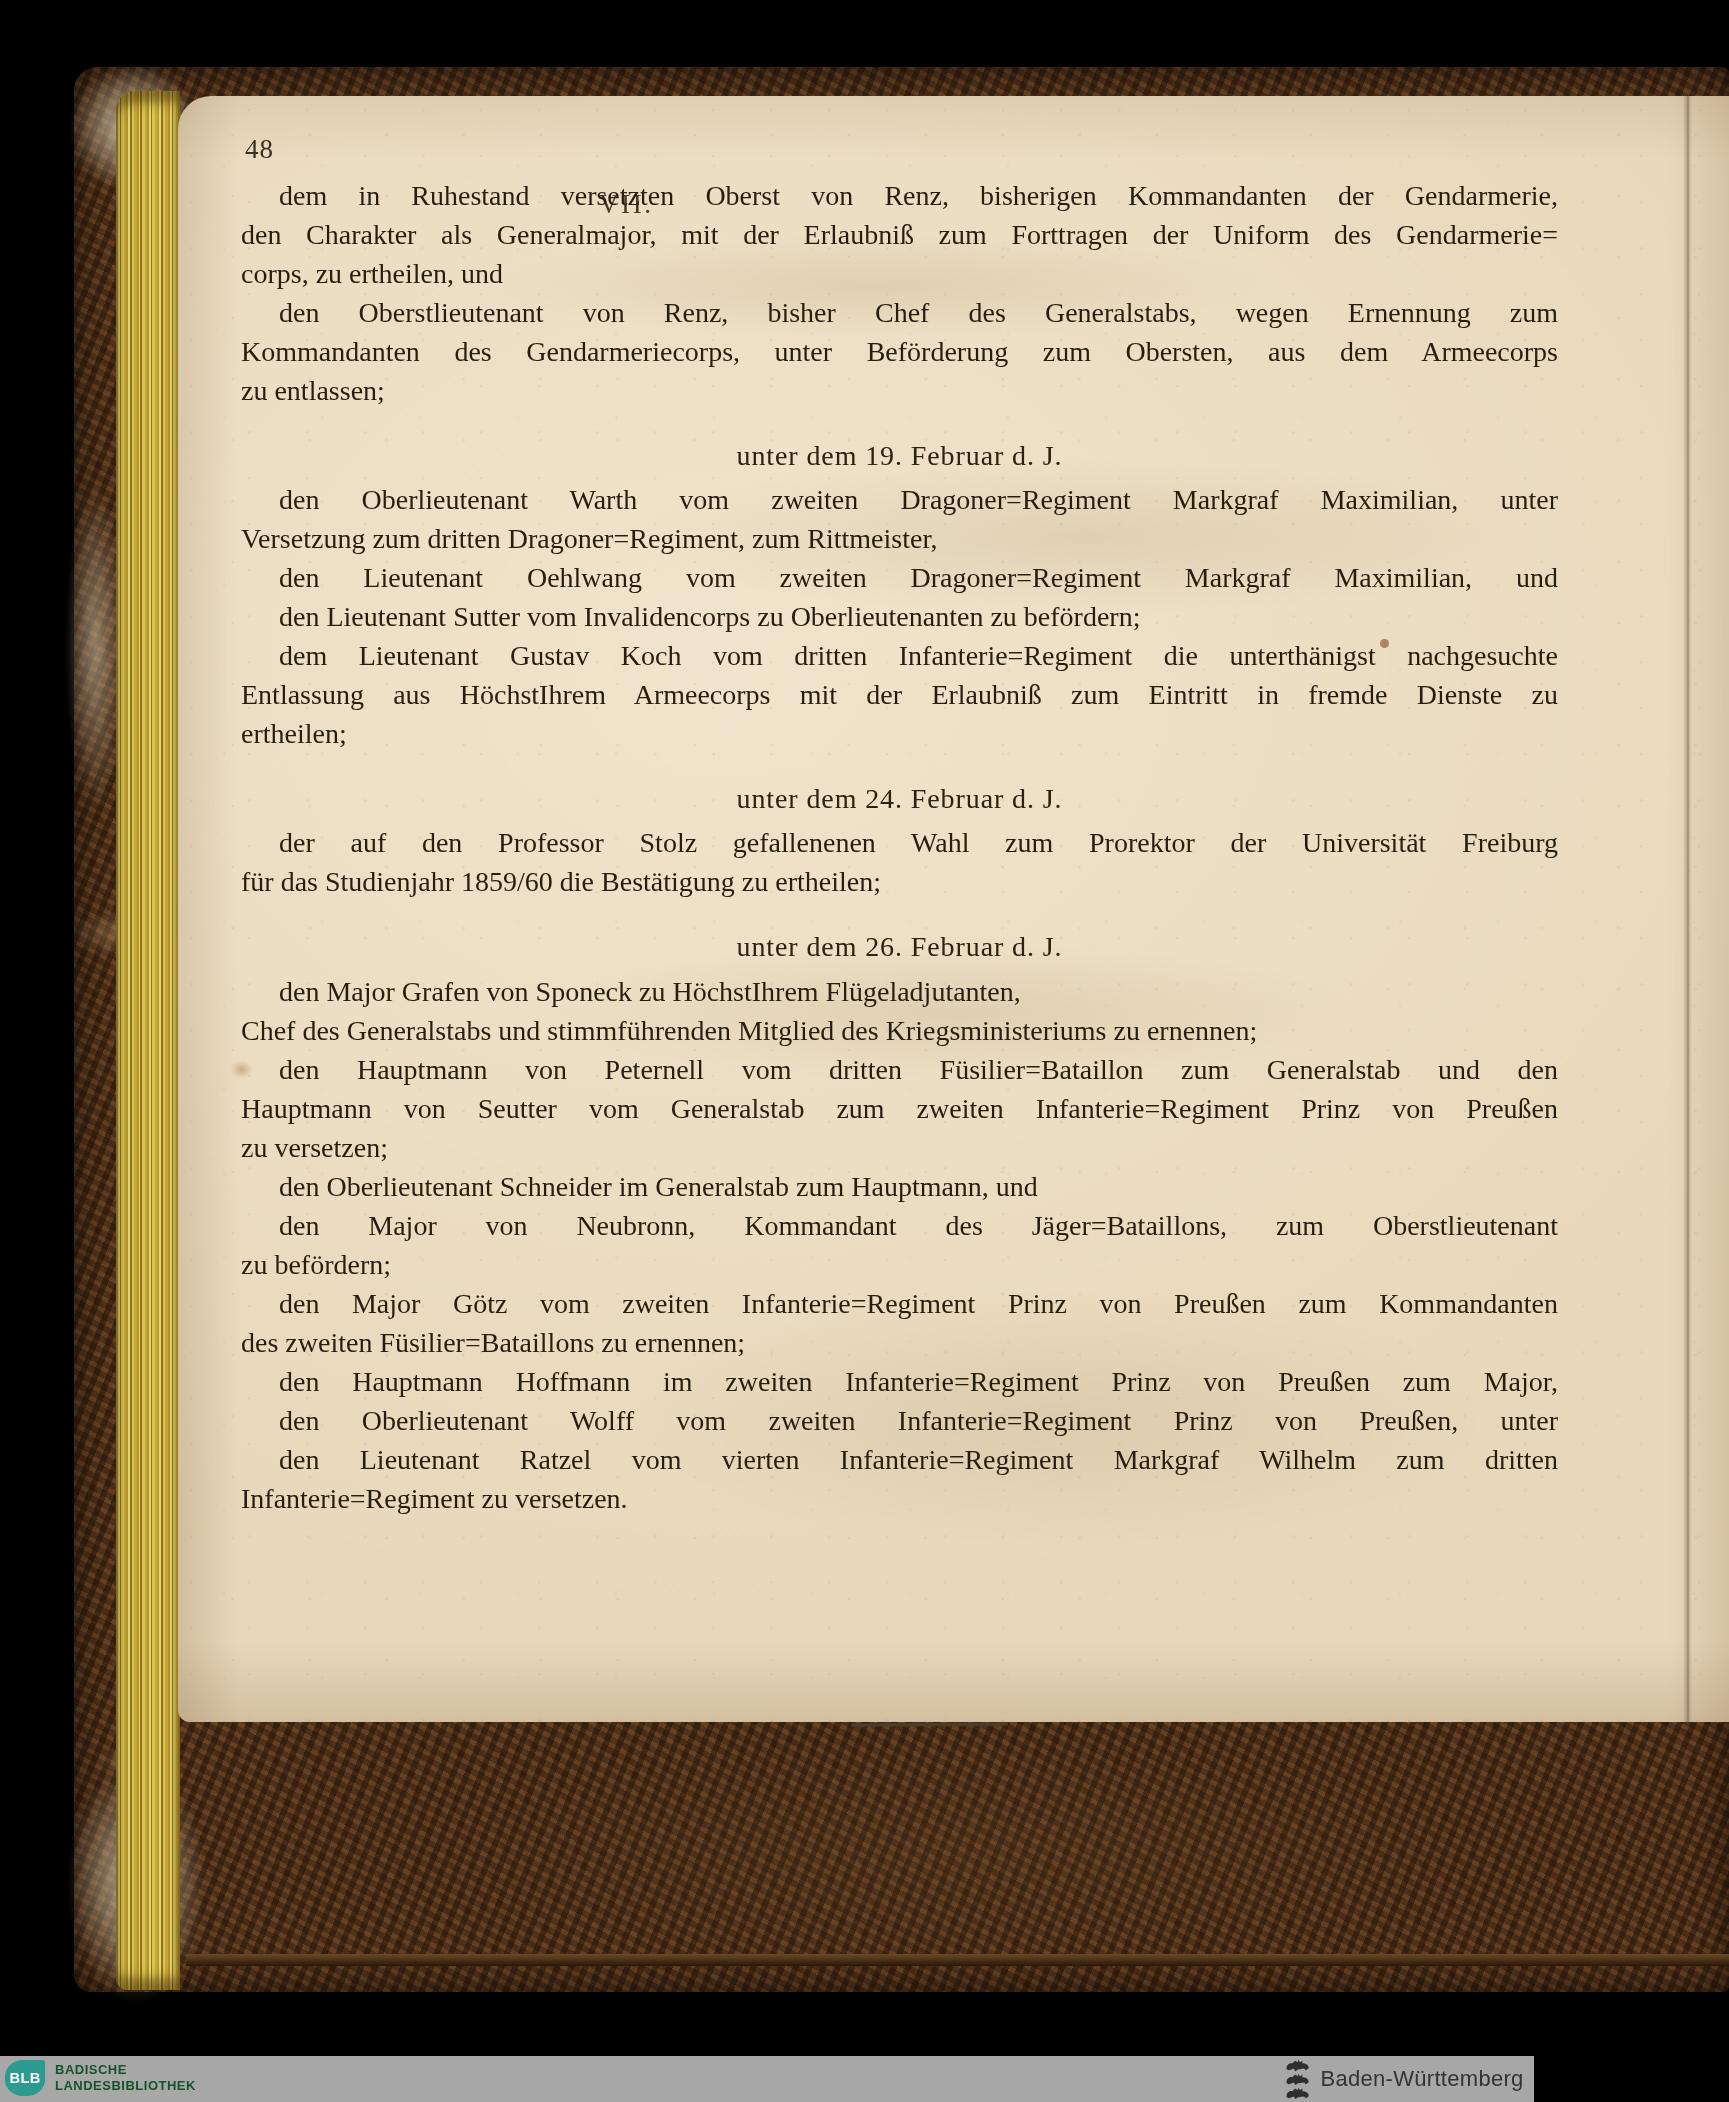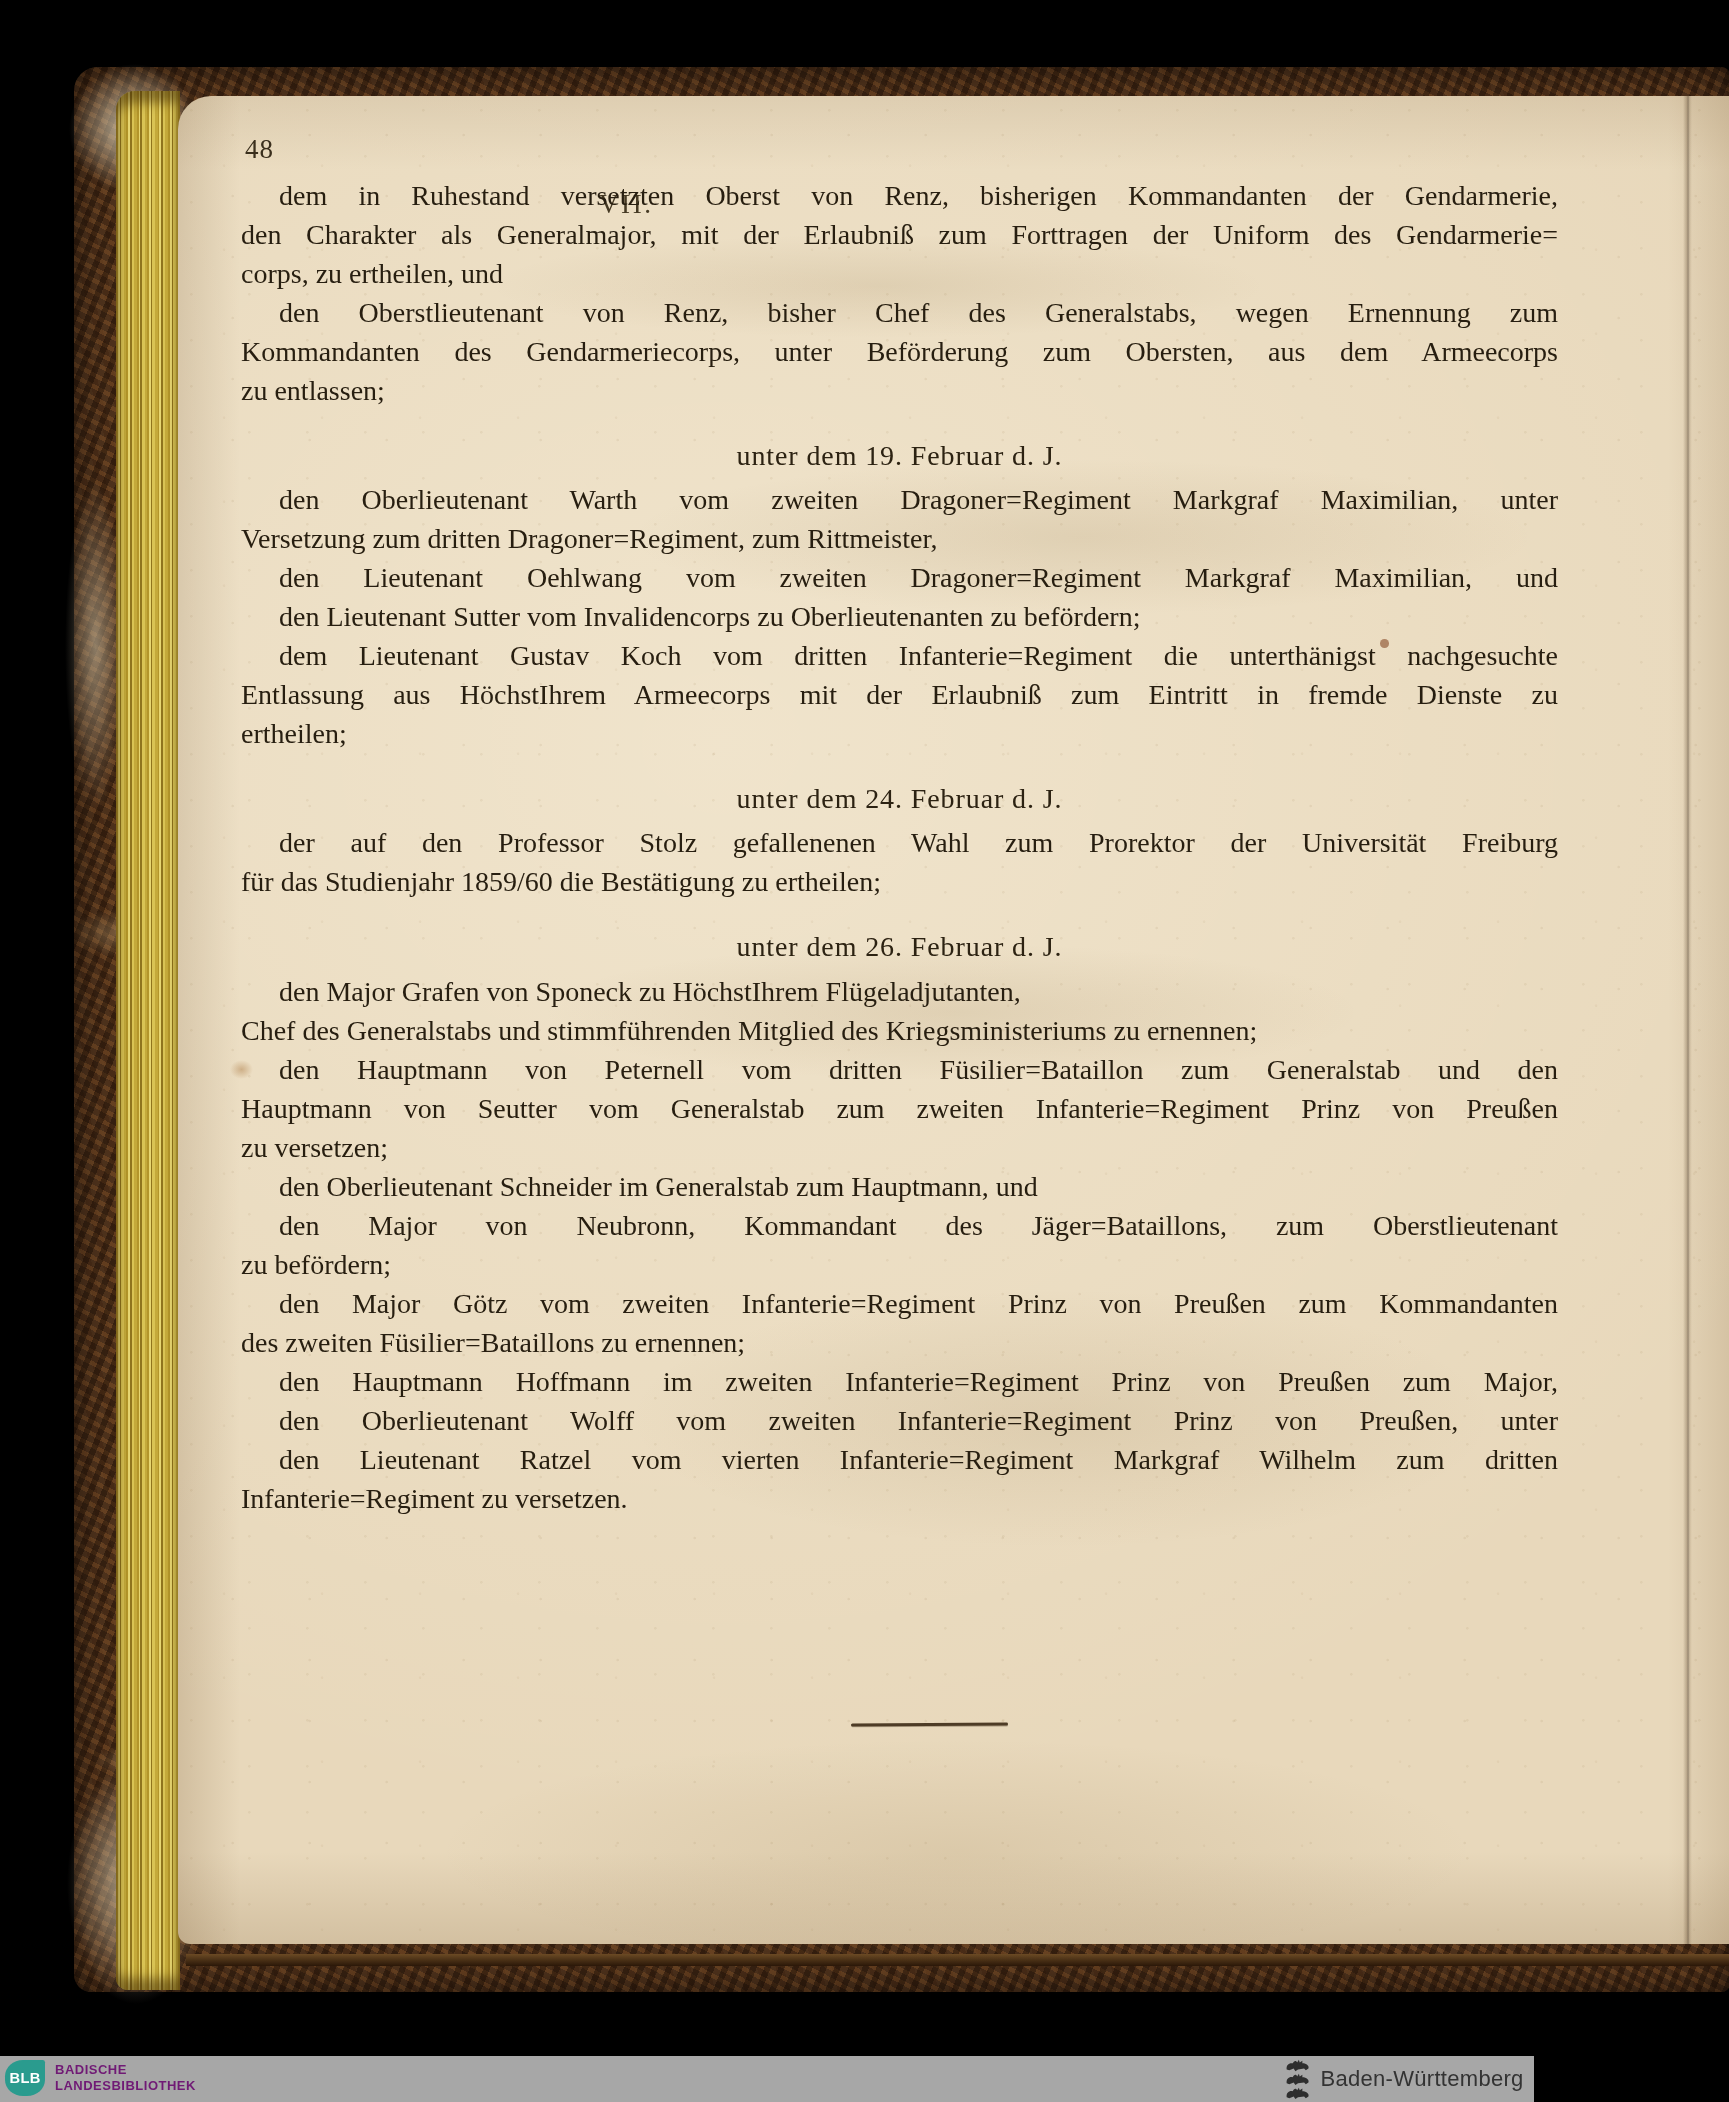--- a/index.html
+++ b/index.html
@@ -35,21 +35,21 @@
       #b3952a 0 1.7px,#e7d671 1.7px 3.5px,#8f741d 3.5px 5.2px,#d9c354 5.2px 7.8px,#c4a93a 7.8px 10.4px);
     border-radius:19px 0 0 12px;
     box-shadow: inset 0 12px 10.4px rgba(60,40,5,.5), inset 0 -12px 10.4px rgba(60,40,5,.5);
   }
   .page-bottom-edge{
     position:absolute;left:112px;top:1887px;width:1544px;height:12px;
     background:linear-gradient(180deg,#6b4a24,#2a1708);
   }
   
   .page{
-    position:absolute;left:104px;top:29px;width:1552px;height:1848px;
+    position:absolute;left:104px;top:29px;width:1552px;height:1626px;
     background-color:#e8d8bb;
     background-image:
       radial-gradient(circle at 23% 31%, rgba(150,120,70,.10) 0 0.9px, transparent 1.7px),
       radial-gradient(circle at 71% 64%, rgba(140,110,65,.10) 0 0.9px, transparent 1.7px),
       radial-gradient(circle at 47% 83%, rgba(150,115,70,.08) 0 0.9px, transparent 1.7px),
       radial-gradient(120% 90% at 35% 35%, rgba(255,250,235,.35) 0, rgba(255,250,235,0) 65%),
       linear-gradient(90deg, rgba(125,95,55,.22), rgba(125,95,55,0) 4%),
       linear-gradient(270deg, rgba(125,95,55,.18), rgba(125,95,55,0) 4%),
       linear-gradient(0deg, rgba(125,95,55,.20), rgba(125,95,55,0) 5%),
       linear-gradient(180deg, rgba(125,95,55,.14), rgba(125,95,55,0) 4%);
@@ -175,21 +175,21 @@
       </div>
 
     <div class="separator"></div>
   </div>
 </div>
 
 <div class="footer-bar" style="background: rgb(167, 167, 167);">
   <div class="blb-logo" style="background: rgb(42, 155, 142);">
     <span>BLB</span>
   </div>
-  <div class="lib-name" style="color: #701a75;">
+  <div class="lib-name" style="color: #14532d;">
     <div>BADISCHE</div>
     <div>LANDESBIBLIOTHEK</div>
   </div>
   <div class="bw-block">
     <svg class="coa" viewBox="0 0 30 46" xmlns="http://www.w3.org/2000/svg">
       <g fill="#2e2e2e">
         <path d="M2,12 C1,7 5,4 9,5 C10,2 13,1 14,4 L16,1 L17,4 L20,2 L20,5 C25,5 28,8 27,11 L24,13 L22,11 L15,12 L12,14 L10,11 L5,13 Z"></path>
         <path transform="translate(0,16)" d="M2,12 C1,7 5,4 9,5 C10,2 13,1 14,4 L16,1 L17,4 L20,2 L20,5 C25,5 28,8 27,11 L24,13 L22,11 L15,12 L12,14 L10,11 L5,13 Z"></path>
         <path transform="translate(0,32)" d="M2,12 C1,7 5,4 9,5 C10,2 13,1 14,4 L16,1 L17,4 L20,2 L20,5 C25,5 28,8 27,11 L24,13 L22,11 L15,12 L12,14 L10,11 L5,13 Z"></path>
       </g>

